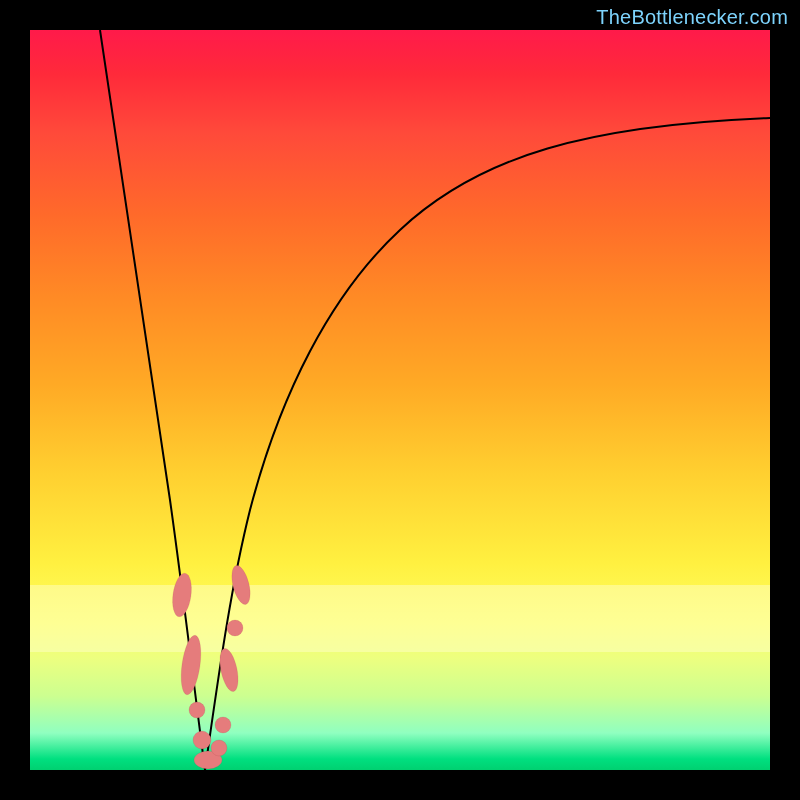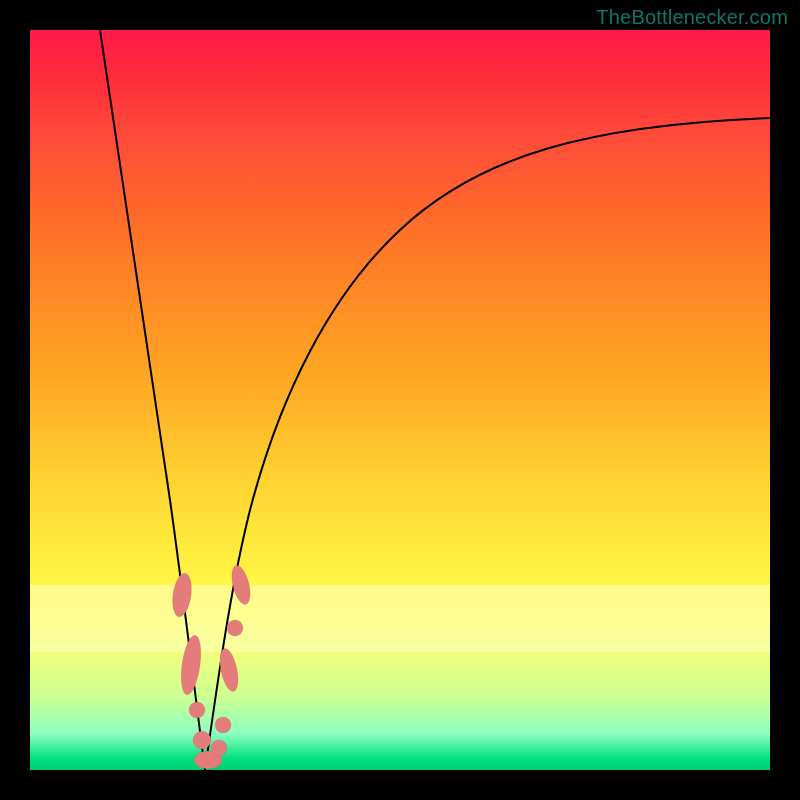--- a/index.html
+++ b/index.html
@@ -54,21 +54,21 @@
     left: 0;
     width: 100%;
     top: 75%;
     height: 9%;
     background: rgba(255,255,210,0.45);
   }
   .watermark {
     position: absolute;
     top: 6px;
     right: 12px;
-    color: #0f766e;
+    color: #7dd3fc;
     font-size: 20px;
     letter-spacing: 0.2px;
     user-select: none;
     text-align: right;
   }
   svg.curve {
     position: absolute;
     top: 0; left: 0;
     width: 100%;
     height: 100%;

